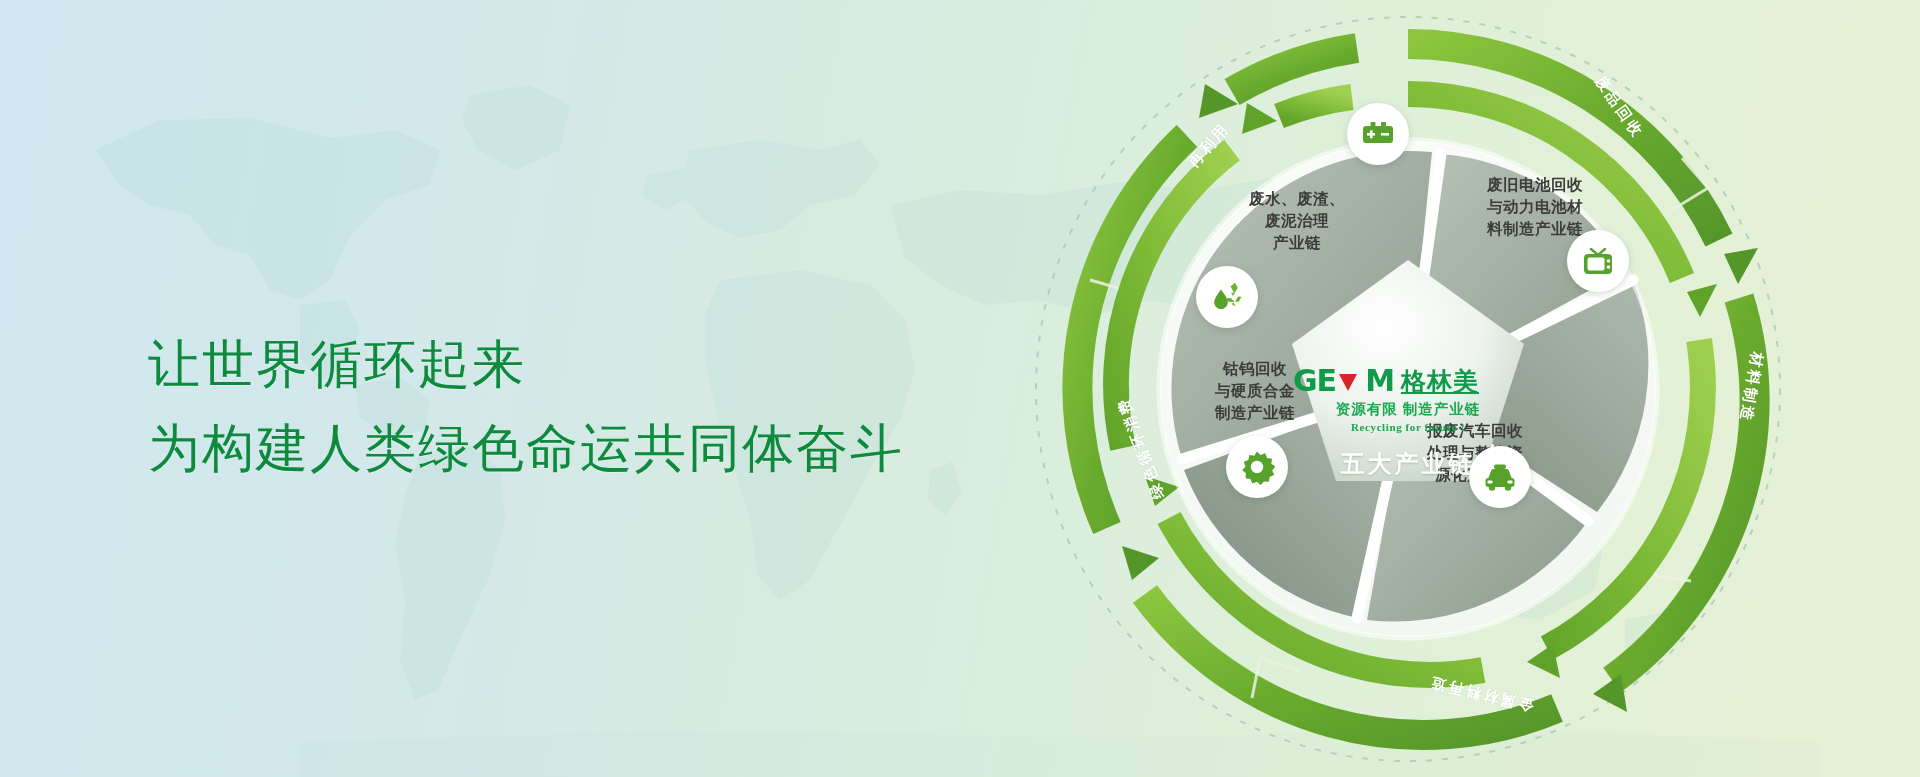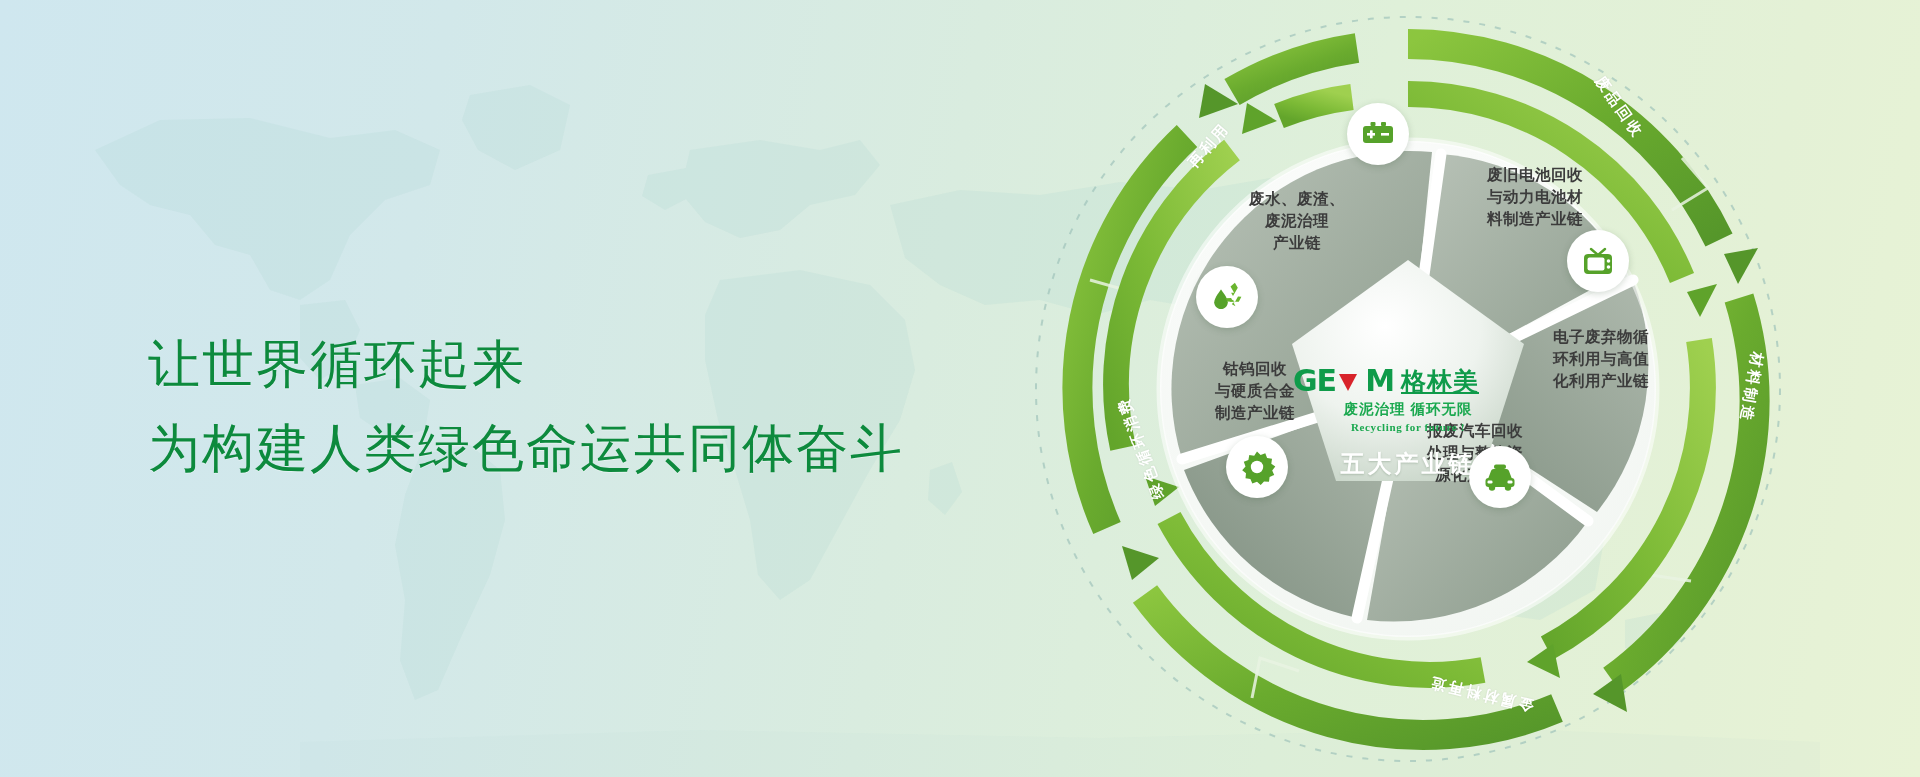--- a/index.html
+++ b/index.html
@@ -291,48 +291,45 @@
         <path d="M381,381 L561,513"></path>
         <path d="M381,381 L330,610"></path>
         <path d="M381,381 L155,451"></path>
       </g>
 
       <path d="M381,252 L497,336 L453,473 L309,473 L265,336 Z" fill="url(#gCenter)"></path>
 
       <circle cx="381" cy="381" r="249" fill="none" stroke="#ffffff" stroke-width="5" opacity=".55"></circle>
     </svg>
 
-    <div class="seg-label" style="left:428px; top:156px; width:160px;">废旧电池回收
+    <div class="seg-label" style="left:428px; top:166px; width:160px;">废旧电池回收
 与动力电池材
 料制造产业链</div>
 
-    <div class="seg-label" style="left:494px; top:318px; width:160px;">电子废弃物循
-环利用与高值
-化利用产业链</div>
 
     <div class="seg-label" style="left:368px; top:412px; width:160px;text-align:center;">报废汽车回收
 处理与整体资
 源化产业链</div>
 
     <div class="seg-label" style="left:148px; top:350px; width:160px;">钴钨回收
 与硬质合金
 制造产业链</div>
 
     <div class="seg-label" style="left:190px; top:180px; width:160px;">废水、废渣、
 废泥治理
 产业链</div>
 
     <div class="center-logo">
       <div class="logo-row">
         <span class="logo-gem">GE</span>
         <span class="logo-tri"></span>
         <span class="logo-gem">M</span>
         <span class="logo-cn">格林美</span>
       </div>
-      <div class="logo-slogan">废泥治理  循环无限</div>
+      <div class="logo-slogan">资源有限  制造产业链</div>
       <div class="logo-en">Recycling for future !</div>
     </div>
 
     <div class="center-title">五大产业链</div>
 
     <div class="icon-bubble" style="left:320px; top:95px;">
       <svg viewBox="0 0 36 36">
         <rect x="3" y="10" width="30" height="17" rx="3" fill="#56a22a"></rect>
         <rect x="10.5" y="6" width="5" height="4" rx="1" fill="#56a22a"></rect>
         <rect x="21" y="6" width="5" height="4" rx="1" fill="#56a22a"></rect>

